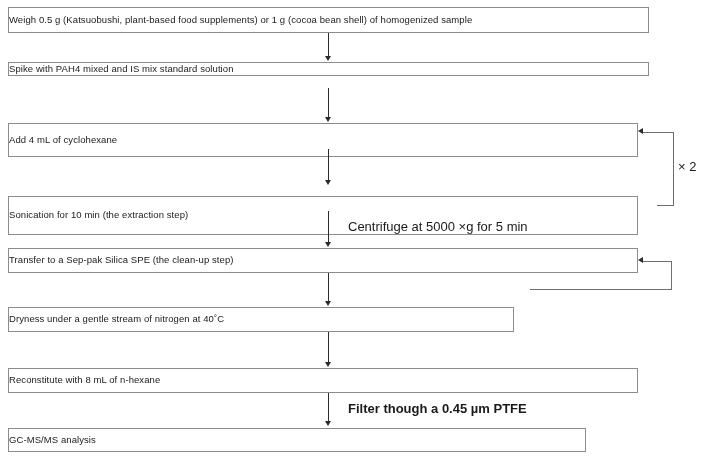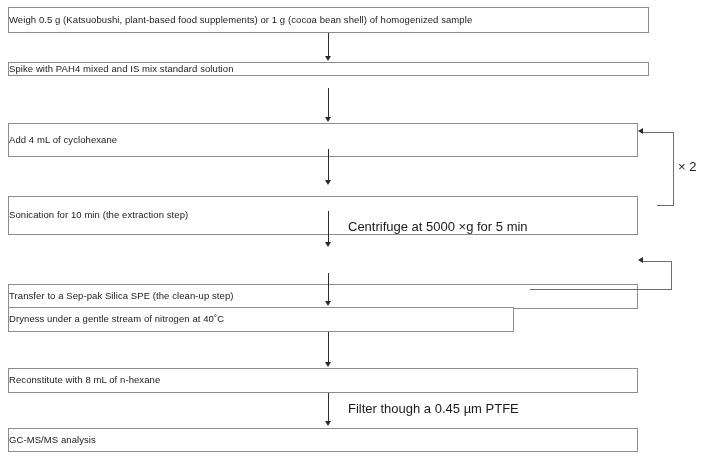--- a/index.html
+++ b/index.html
@@ -114,21 +114,21 @@
   <div class="loop-seg-h" style="left:657px; top:205px; width:17px;"></div>
   <div class="loop-seg-v" style="left:673px; top:132px; height:74px;"></div>
   <div class="loop-seg-h" style="left:643px; top:132px; width:31px;"></div>
   <div class="arrow-head-left" style="left:638px; top:128px;"></div>
   <div class="loop-count" style="left:678px; top:159px;">× 2</div>
 
   <div class="arrow-line" style="left:328px; top:211px; height:31px;"></div>
   <div class="arrow-head" style="left:325px; top:242px;"></div>
   <div class="edge-label" style="left:348px; top:220px;">Centrifuge at 5000 ×g for 5 min</div>
 
-  <div class="step-box" style="left:8px; top:248px; width:630px; height:25px;margin-top:36px;">
+  <div class="step-box" style="left:8px; top:248px; width:630px; height:25px;">
     <span class="step-label">Transfer to a Sep-pak Silica SPE (the clean-up step)</span>
   </div>
 
   <div class="loop-seg-h" style="left:530px; top:289px; width:142px;"></div>
   <div class="loop-seg-v" style="left:671px; top:261px; height:29px;"></div>
   <div class="loop-seg-h" style="left:643px; top:261px; width:29px;"></div>
   <div class="arrow-head-left" style="left:638px; top:257px;"></div>
 
   <div class="arrow-line" style="left:328px; top:273px; height:29px;"></div>
   <div class="arrow-head" style="left:325px; top:301px;"></div>
@@ -139,19 +139,19 @@
 
   <div class="arrow-line" style="left:328px; top:332px; height:30px;"></div>
   <div class="arrow-head" style="left:325px; top:362px;"></div>
 
   <div class="step-box" style="left:8px; top:368px; width:630px; height:25px;">
     <span class="step-label">Reconstitute with 8 mL of n-hexane</span>
   </div>
 
   <div class="arrow-line" style="left:328px; top:393px; height:29px;"></div>
   <div class="arrow-head" style="left:325px; top:421px;"></div>
-  <div class="edge-label" style="left:348px; top:402px;">Filter though a 0.45 µm PTFE</div>
+  <div class="edge-label" style="left:348px; top:402px;font-weight:bold;">Filter though a 0.45 µm PTFE</div>
 
-  <div class="step-box" style="left:8px; top:428px; width:630px; height:24px;">
+  <div class="step-box" style="left:8px; top:428px; width:578px; height:24px;">
     <span class="step-label">GC-MS/MS analysis</span>
   </div>
 
 </div>
 
 </body></html>

